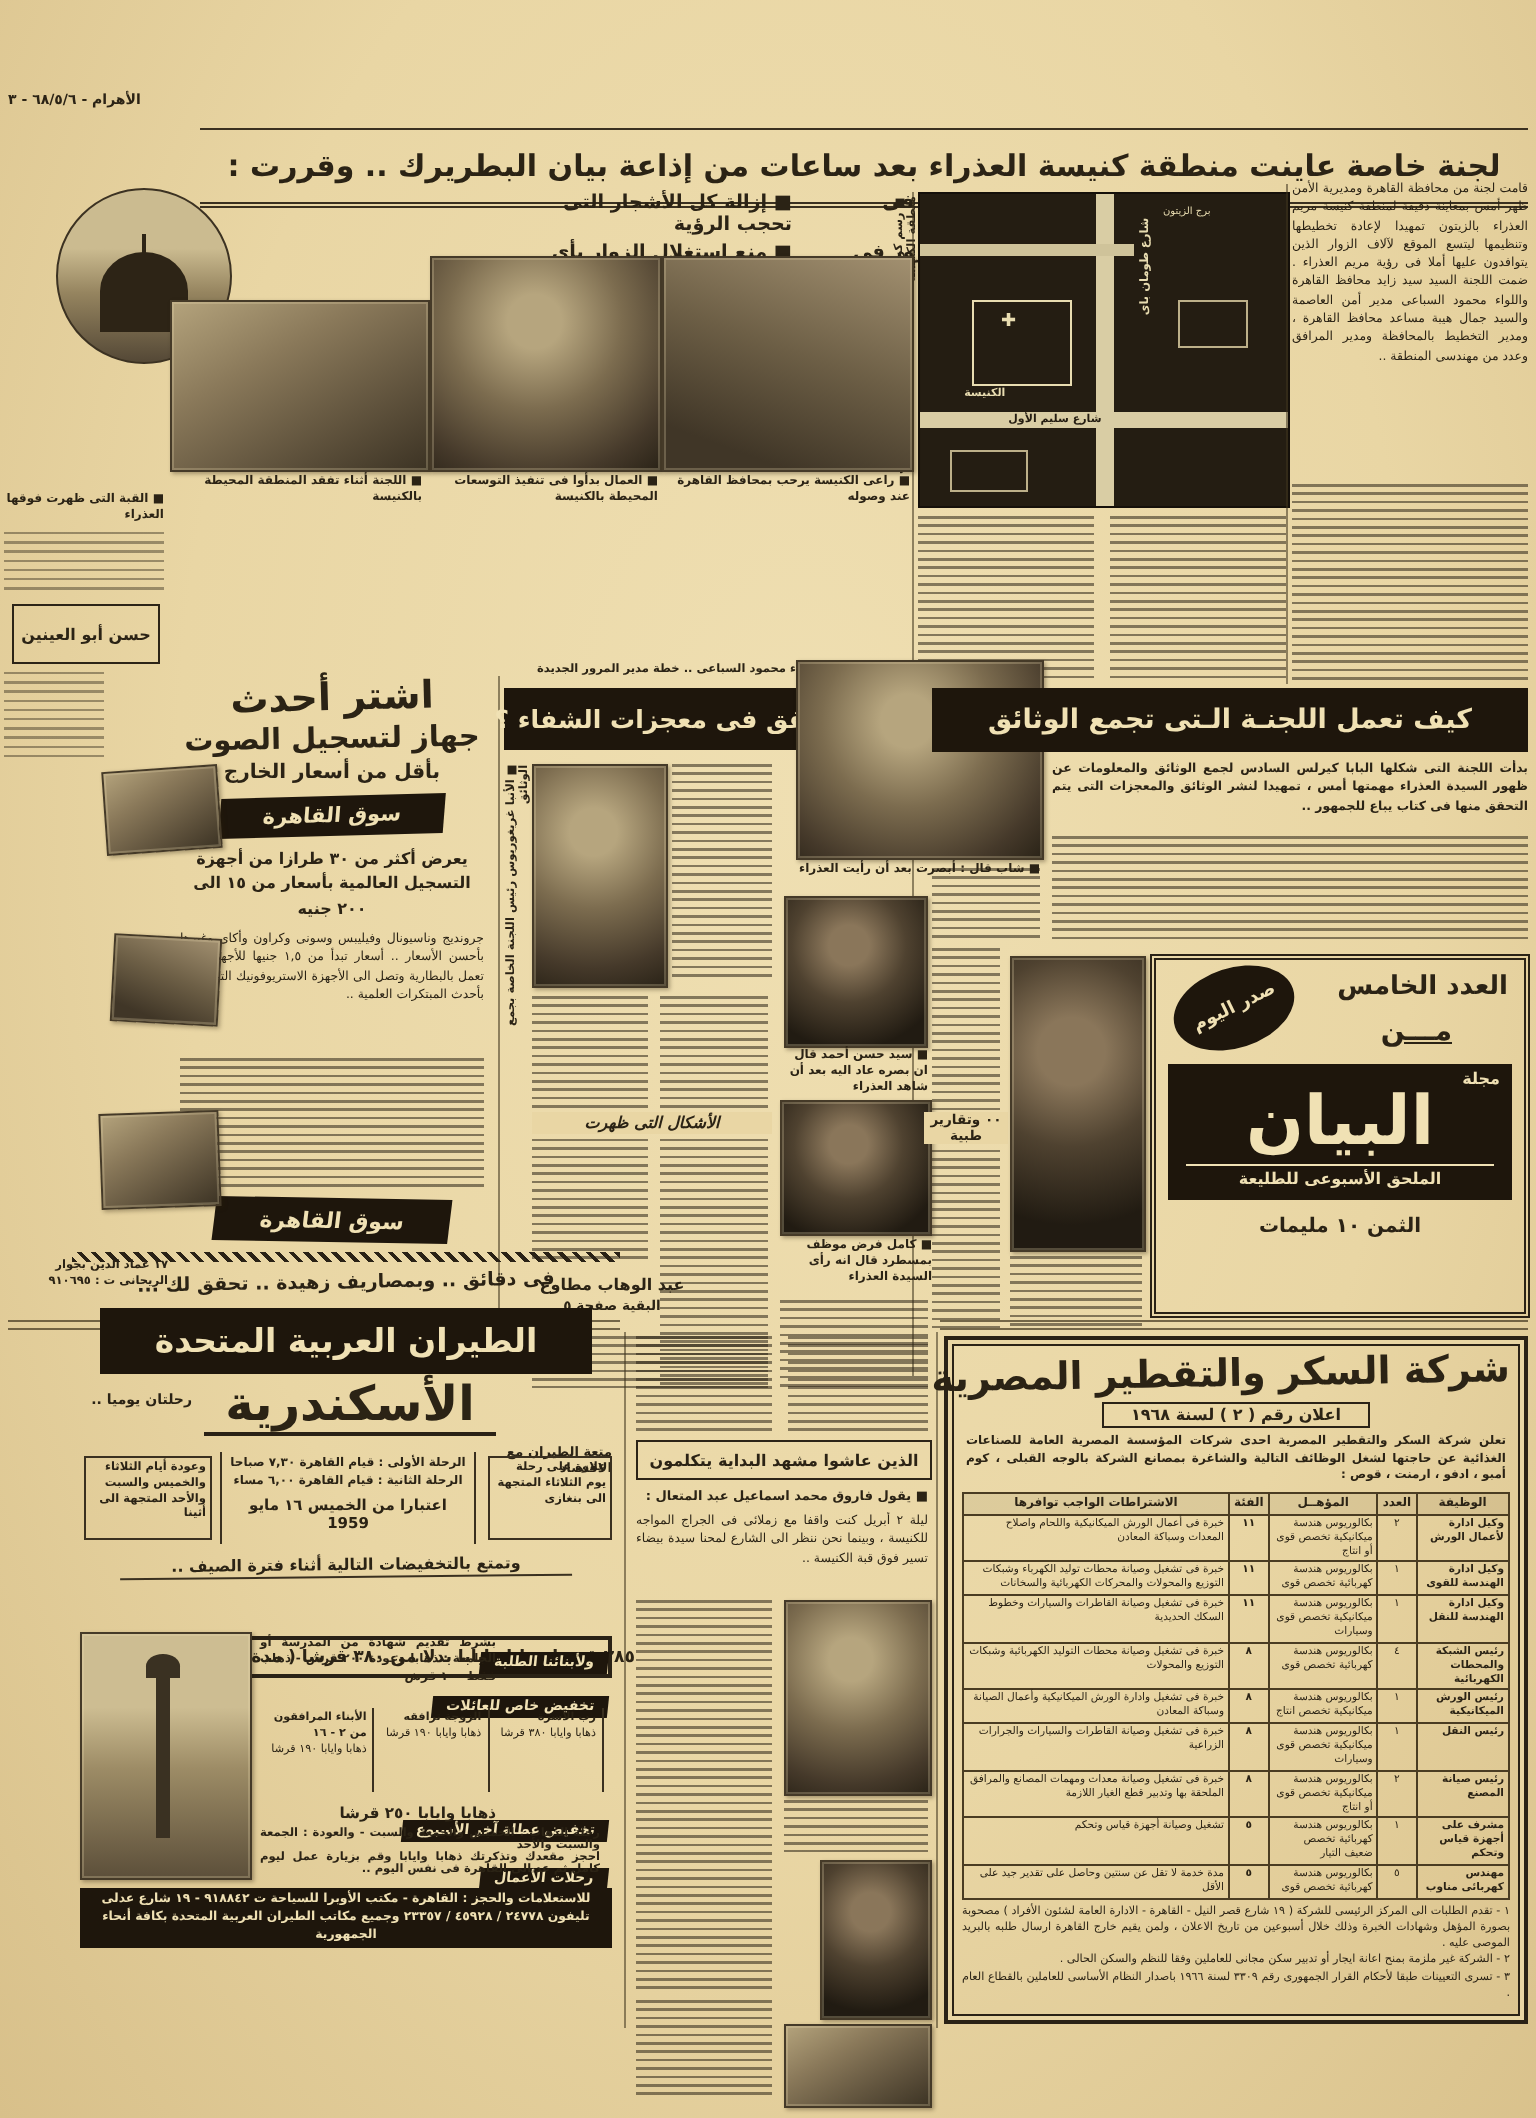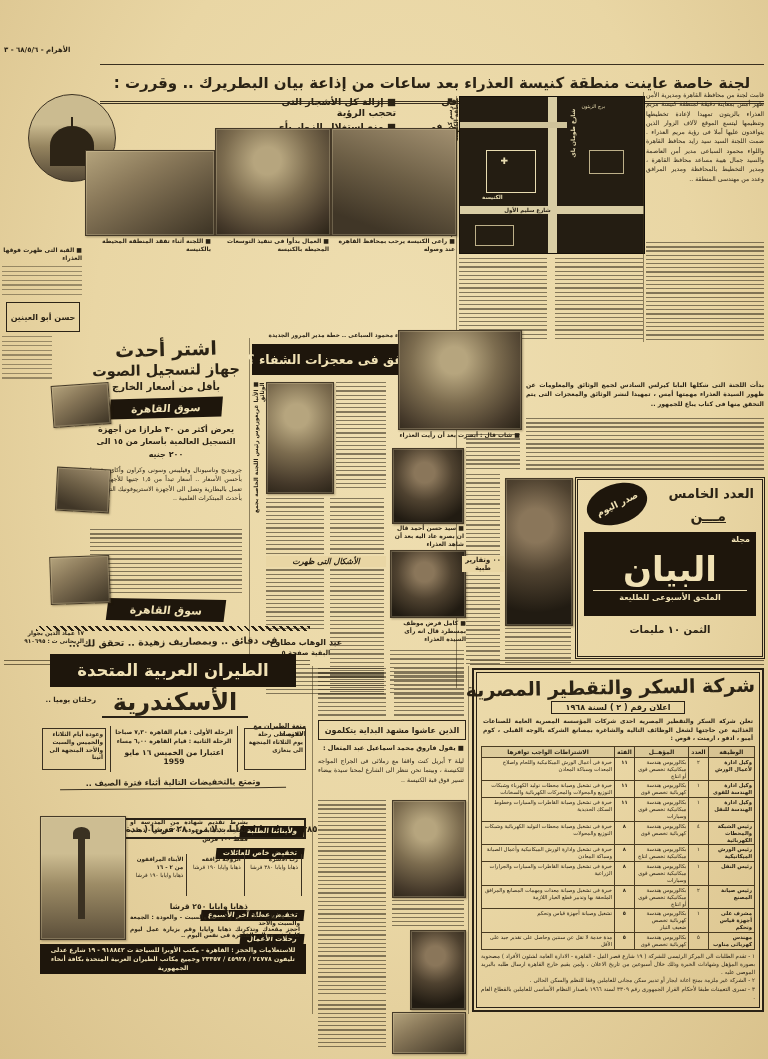--- a/index.html
+++ b/index.html
@@ -133,37 +133,40 @@
   <div class="abs ft" style="left:266px;top:498px;width:58px;height:134px;"></div>
   <div class="abs ft" style="left:330px;top:498px;width:54px;height:196px;"></div>
   <div class="abs" style="left:266px;top:556px;width:120px;background:#e9d6a4;font-size:8px;font-weight:900;text-align:center;padding:1px 0;font-style:italic;">الأشكال التى ظهرت</div>
   <div class="abs c" style="left:266px;top:638px;width:80px;">
     <div style="font-size:8px;font-weight:900;">عبد الوهاب مطاوع</div>
     <div style="font-size:6.8px;font-weight:700;margin-top:2px;">البقية صفحة ٥</div>
   </div>
   <div class="abs ft" style="left:266px;top:668px;width:118px;height:26px;"></div>
   <div class="abs ft" style="left:390px;top:650px;width:74px;height:44px;"></div>
 
+  <div class="abs bb" style="left:466px;top:344px;width:298px;height:32px;">
+    <span style="font-size:13.5px;font-weight:900;white-space:nowrap;">كيف تعمل اللجنـة الـتى تجمع الوثائق</span>
+  </div>
   <div class="abs tiny j" style="left:526px;top:380px;width:238px;height:36px;font-weight:700;overflow:hidden;">بدأت اللجنة التى شكلها البابا كيرلس السادس لجمع الوثائق والمعلومات عن ظهور السيدة العذراء مهمتها أمس ، تمهيدا لنشر الوثائق والمعجزات التى يتم التحقق منها فى كتاب يباع للجمهور ..</div>
   <div class="abs ft" style="left:526px;top:418px;width:238px;height:52px;"></div>
   <div class="abs ft" style="left:466px;top:434px;width:54px;height:36px;"></div>
   <div class="abs ft" style="left:466px;top:474px;width:34px;height:190px;"></div>
   <div class="abs" style="left:462px;top:556px;width:42px;background:#e9d6a4;font-size:6.8px;font-weight:900;text-align:center;">٠٠ وتقارير طبية</div>
   <div class="abs photo ph-dark" style="left:505px;top:478px;width:66px;height:146px;"></div>
   <div class="abs ft" style="left:505px;top:628px;width:66px;height:36px;"></div>
 
   <div class="abs" style="left:575px;top:477px;width:190px;height:182px;border:3px double #2a2216;padding:4px 6px;box-sizing:border-box;">
     <div style="position:relative;height:44px;">
       <div class="abs" style="right:2px;top:2px;font-size:13px;font-weight:900;">العدد الخامس</div>
       <div class="abs" style="right:30px;top:24px;font-size:14px;font-weight:800;text-decoration:underline;">مـــن</div>
       <div class="abs bb" style="left:2px;top:0;width:62px;height:40px;border-radius:50%;transform:rotate(-18deg);">
         <span style="font-size:9px;font-weight:800;transform:rotate(-8deg);">صدر اليوم</span>
       </div>
     </div>
-    <div class="bb" style="height:84px;margin-top:4px;position:relative;flex-direction:column;">
+    <div class="bb" style="height:68px;margin-top:4px;position:relative;flex-direction:column;">
       <span style="position:absolute;right:6px;top:3px;font-size:8px;font-weight:700;">مجلة</span>
       <span style="font-size:34px;font-weight:900;line-height:1;margin-top:6px;">البيان</span>
       <span style="font-size:8px;font-weight:700;border-top:1.5px solid #f0e1b4;margin-top:4px;padding-top:2px;width:90%;">الملحق الأسبوعى للطليعة</span>
     </div>
     <div class="c" style="font-size:10px;font-weight:800;margin-top:8px;letter-spacing:1px;">الثمن ١٠ مليمات</div>
   </div>
 
   <div class="abs hrd" style="left:4px;top:660px;width:306px;"></div>
   <div class="abs hrd" style="left:470px;top:660px;width:294px;"></div>
   <div class="abs vr" style="left:312px;top:666px;height:348px;"></div>

